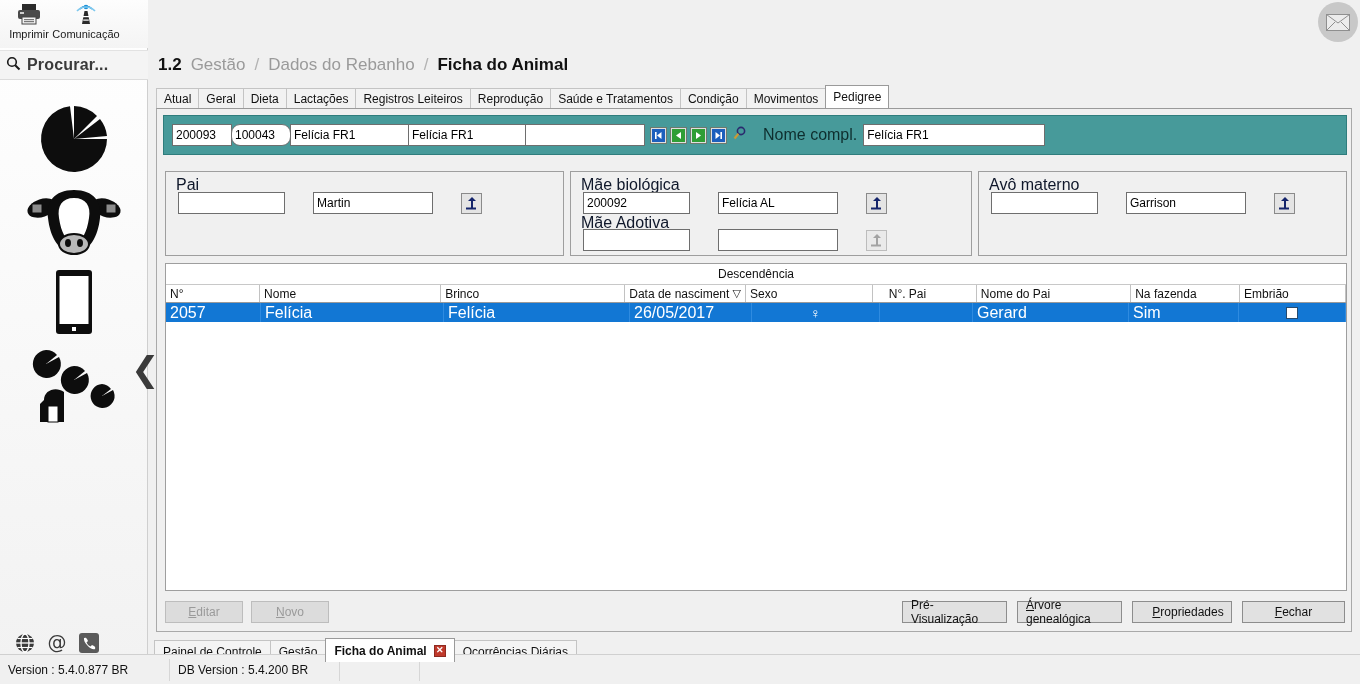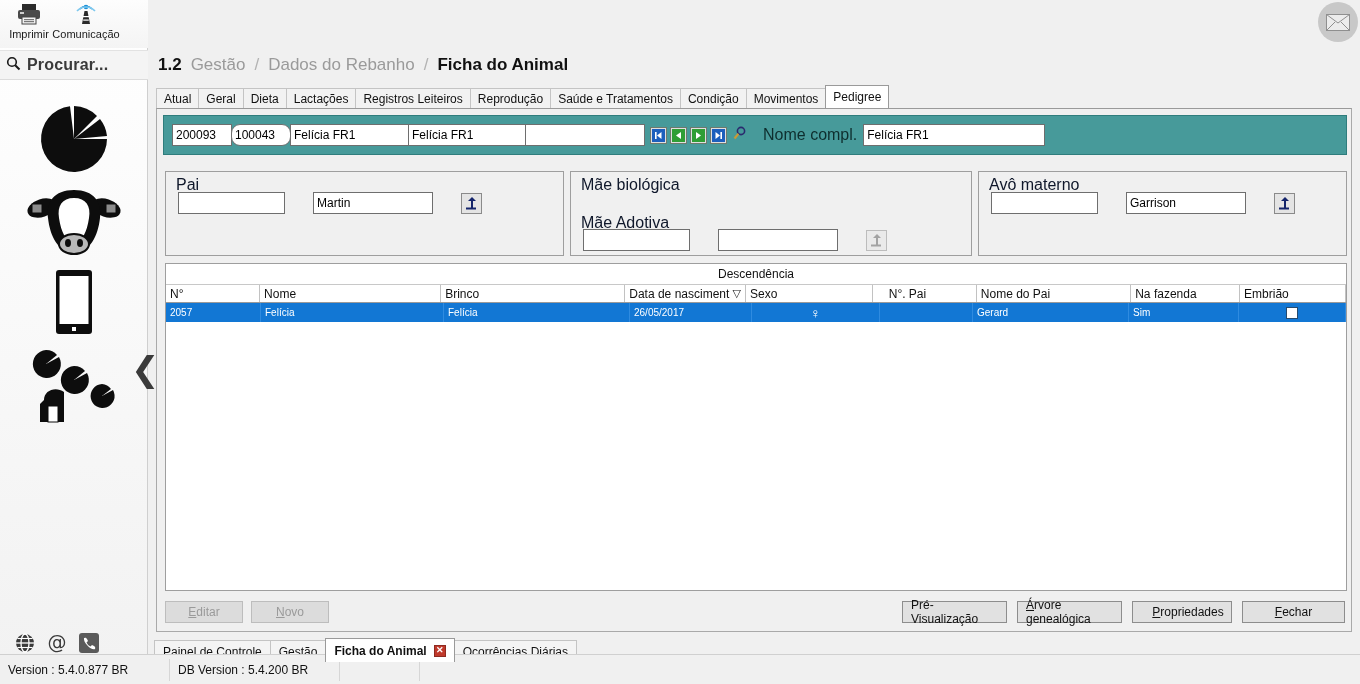--- a/index.html
+++ b/index.html
@@ -177,21 +177,21 @@
     font-size: 12px; color: #111; background: #fff;
   }
   #grid-head { display: flex; height: 19px; border-bottom: 1px solid #9a9a9a; border-top: 1px solid #c8c8c8; }
   #grid-head .th {
     font-size: 12px; color: #111; background: #fff; border-right: 1px solid #c2c2c2;
     padding-left: 4px; display: flex; align-items: center; overflow: hidden; white-space: nowrap;
     cursor: pointer;
   }
   .row-sel { display: flex; height: 19px; background: #1277d4; color: #fff; }
   .row-sel .td {
-    font-size: 10px; border-right: 1px solid #2f8be0; padding-left: 4px;
+    font-size: 16px; border-right: 1px solid #2f8be0; padding-left: 4px;
     display: flex; align-items: center; overflow: hidden; white-space: nowrap;
   }
   .td.center { justify-content: center; padding-left: 0; }
   .cb {
     width: 12px; height: 12px; background: #fff; border: 1px solid #254a6e;
   }
   #grid-body { height: 286px; background: #fff; }
 
   
   .btn {
@@ -433,20 +433,30 @@
           <svg width="15" height="15" viewBox="0 0 15 15">
               <path d="M7 12 L7 5 L4 5 L8 1 L12 5 L9 5 L9 12 Z" fill="#14246b"></path>
               <rect x="2" y="11.5" width="10" height="2" fill="#14246b"></rect>
             </svg>
         </div>
       </div>
     </div>
 
     <div class="groupbox" id="gb-mae">
       <div class="gb-label" style="left:10px; top:4px;">Mãe biológica</div>
+      <div class="gb-row" style="left:12px; top:20px;">
+        <div class="gb-in code">200092</div>
+        <div class="gb-in name">Felícia AL</div>
+        <div class="upbtn">
+          <svg width="15" height="15" viewBox="0 0 15 15">
+              <path d="M7 12 L7 5 L4 5 L8 1 L12 5 L9 5 L9 12 Z" fill="#14246b"></path>
+              <rect x="2" y="11.5" width="10" height="2" fill="#14246b"></rect>
+            </svg>
+        </div>
+      </div>
       <div class="gb-label" style="left:10px; top:42px;">Mãe Adotiva</div>
       <div class="gb-row" style="left:12px; top:57px;">
         <div class="gb-in code"></div>
         <div class="gb-in name"></div>
         <div class="upbtn disabled">
           <svg width="15" height="15" viewBox="0 0 15 15">
               <path d="M7 12 L7 5 L4 5 L8 1 L12 5 L9 5 L9 12 Z" fill="#a3a3a3"></path>
               <rect x="2" y="11.5" width="10" height="2" fill="#a3a3a3"></rect>
             </svg>
         </div>

